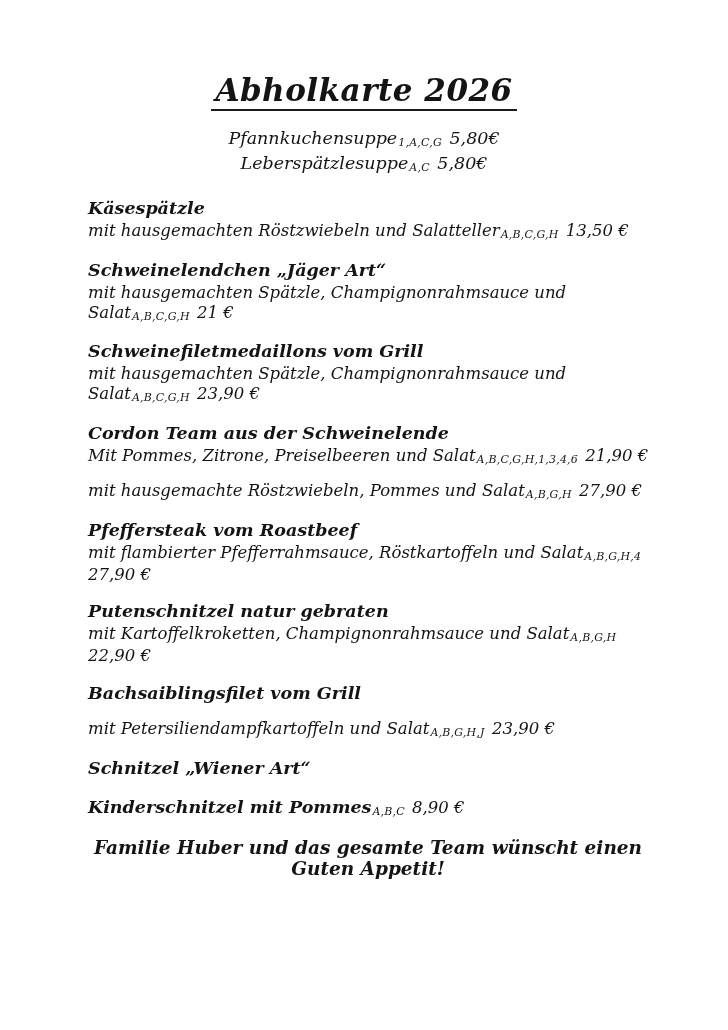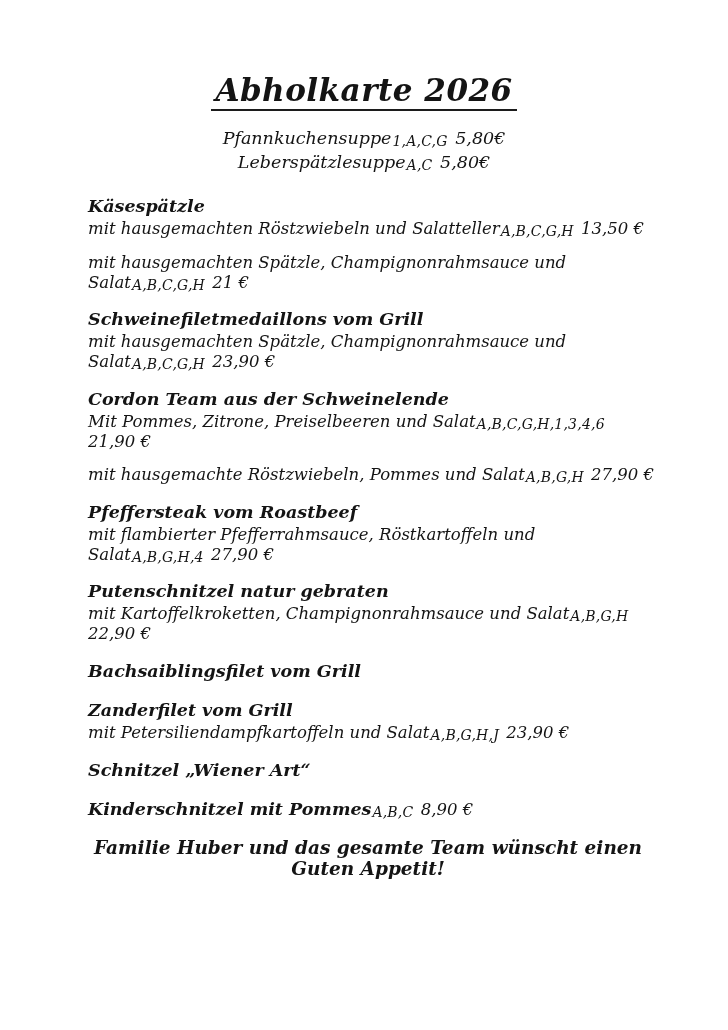--- a/index.html
+++ b/index.html
@@ -26,21 +26,21 @@
     font-size: 31px;
     font-weight: bold;
     letter-spacing: 0.5px;
     border-bottom: 2.5px solid #1c1c1c;
     padding: 0 4px 1px 4px;
   }
   
   .soups { text-align: center; margin: 16px 18px 6px 0; }
   .soup-line { font-size: 17.5px; line-height: 23px; }
   sub.allergens {
-    font-size: 14px;
+    font-size: 11px;
     font-style: italic;
     vertical-align: baseline;
     position: relative;
     top: 2px;
     letter-spacing: 0.2px;
     padding: 0 2px 0 1px;
   }
   .price { white-space: nowrap; }
   
   .menu { margin-top: 18px; }
@@ -88,20 +88,23 @@
       <div class="menu-item">
         <div class="item-name-line">
           <span>Käsespätzle</span>
         </div>
         <div class="item-desc-line">
           <span>mit hausgemachten Röstzwiebeln und Salatteller</span><sub class="allergens">A,B,C,G,H</sub> <span class="price">13,50 €</span>
         </div>
       </div>
 
       <div class="menu-item">
+        <div class="item-name-line">
+          <span>Schweinelendchen „Jäger Art“</span>
+        </div>
         <div class="item-desc-line">
           <span>mit hausgemachten Spätzle, Champignonrahmsauce und Salat</span><sub class="allergens">A,B,C,G,H</sub> <span class="price">21 €</span>
         </div>
       </div>
 
       <div class="menu-item">
         <div class="item-name-line">
           <span>Schweinefiletmedaillons vom Grill</span>
         </div>
         <div class="item-desc-line">
@@ -142,23 +145,20 @@
         </div>
       </div>
 
       <div class="menu-item">
         <div class="item-name-line">
           <span>Bachsaiblingsfilet vom Grill</span>
         </div>
       </div>
 
       <div class="menu-item">
-        <div class="item-name-line">
-          <span>Zanderfilet vom Grill</span>
-        </div>
         <div class="item-desc-line">
           <span>mit Petersiliendampfkartoffeln und Salat</span><sub class="allergens">A,B,G,H,J</sub> <span class="price">23,90 €</span>
         </div>
       </div>
 
       <div class="menu-item">
         <div class="item-name-line">
           <span>Schnitzel „Wiener Art“</span>
         </div>
       </div>

